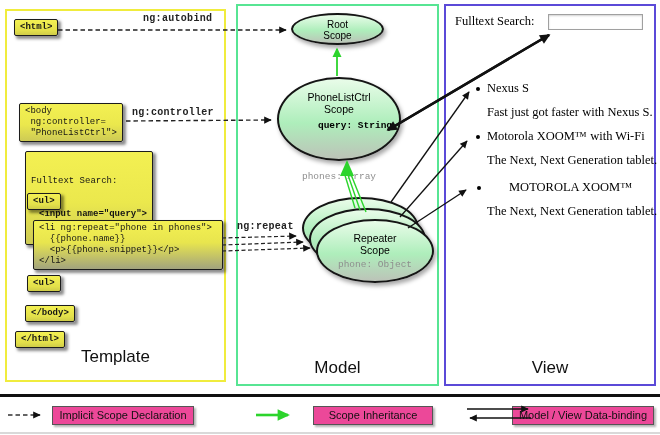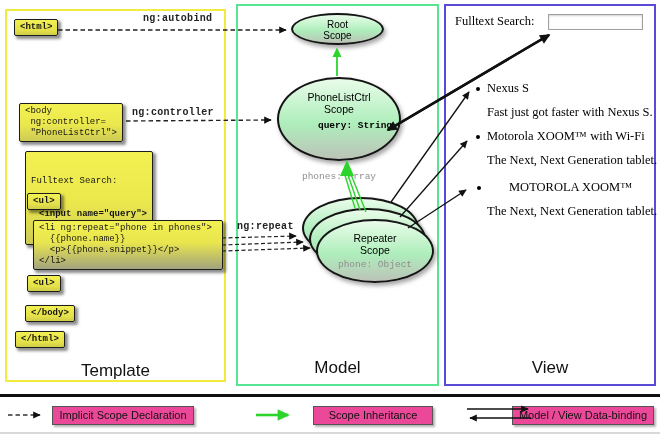--- a/index.html
+++ b/index.html
@@ -44,21 +44,21 @@
 </style>
 </head>
 <body>
 
 <div id="canvas">
 
   <div class="panel panel-template z1" style="left:5px;top:9px;width:221px;height:373px;"></div>
   <div class="panel panel-model z1" style="left:236px;top:4px;width:203px;height:382px;"></div>
   <div class="panel panel-view z1" style="left:444px;top:4px;width:212px;height:382px;"></div>
 
-  <div class="panel-label z2" style="left:5px;top:361px;width:221px;">Template</div>
+  <div class="panel-label z2" style="left:5px;top:347px;width:221px;">Template</div>
   <div class="panel-label z2" style="left:444px;top:358px;width:212px;">View</div>
   <div class="panel-label z2" style="left:236px;top:358px;width:203px;">Model</div>
 
   <div class="code-box tag z2" style="left:14px;top:19px;">&lt;html&gt;</div>
   <div class="code-box z2" style="left:19px;top:103px;">&lt;body
  ng:controller=
  "PhoneListCtrl"&gt;</div>
   <div class="code-box z2" style="left:25px;top:151px;">
     <div>Fulltext Search:</div>
     <div class="bold indent">&lt;input name="query"&gt;</div>

